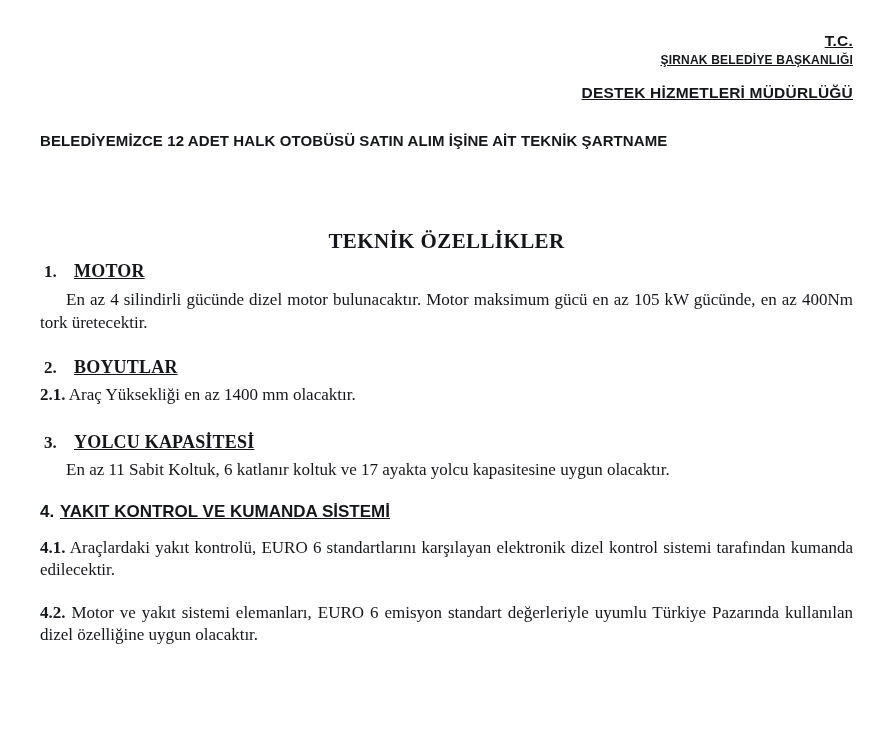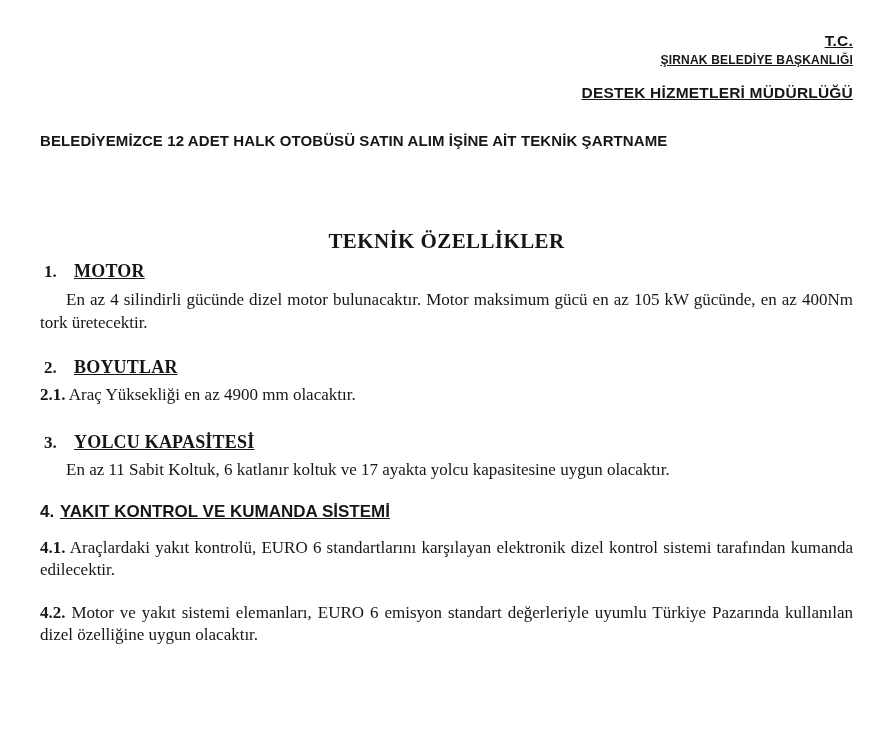--- a/index.html
+++ b/index.html
@@ -152,21 +152,21 @@
       <span class="txt">MOTOR</span>
     </div>
     <div class="para" id="sec1-para">En az 4 silindirli gücünde dizel motor bulunacaktır. Motor maksimum gücü  en az 105 kW gücünde, en az 400Nm tork üretecektir.</div>
 
     <div class="sec-head serif-title" id="sec2">
       <span class="num">2.</span>
       <span class="txt">BOYUTLAR</span>
     </div>
     <div class="item tight">
       <span class="lbl">2.1.</span>
-      <span>Araç Yüksekliği en az 4900 mm olacaktır.</span>
+      <span>Araç Yüksekliği en az 1400 mm olacaktır.</span>
     </div>
 
     <div class="sec-head serif-title" id="sec3">
       <span class="num">3.</span>
       <span class="txt">YOLCU KAPASİTESİ</span>
     </div>
     <div class="para">En az 11 Sabit Koltuk, 6 katlanır koltuk ve 17 ayakta yolcu kapasitesine uygun olacaktır.</div>
 
     <div class="sec-head sans-title" id="sec4">
       <span class="num">4.</span>

